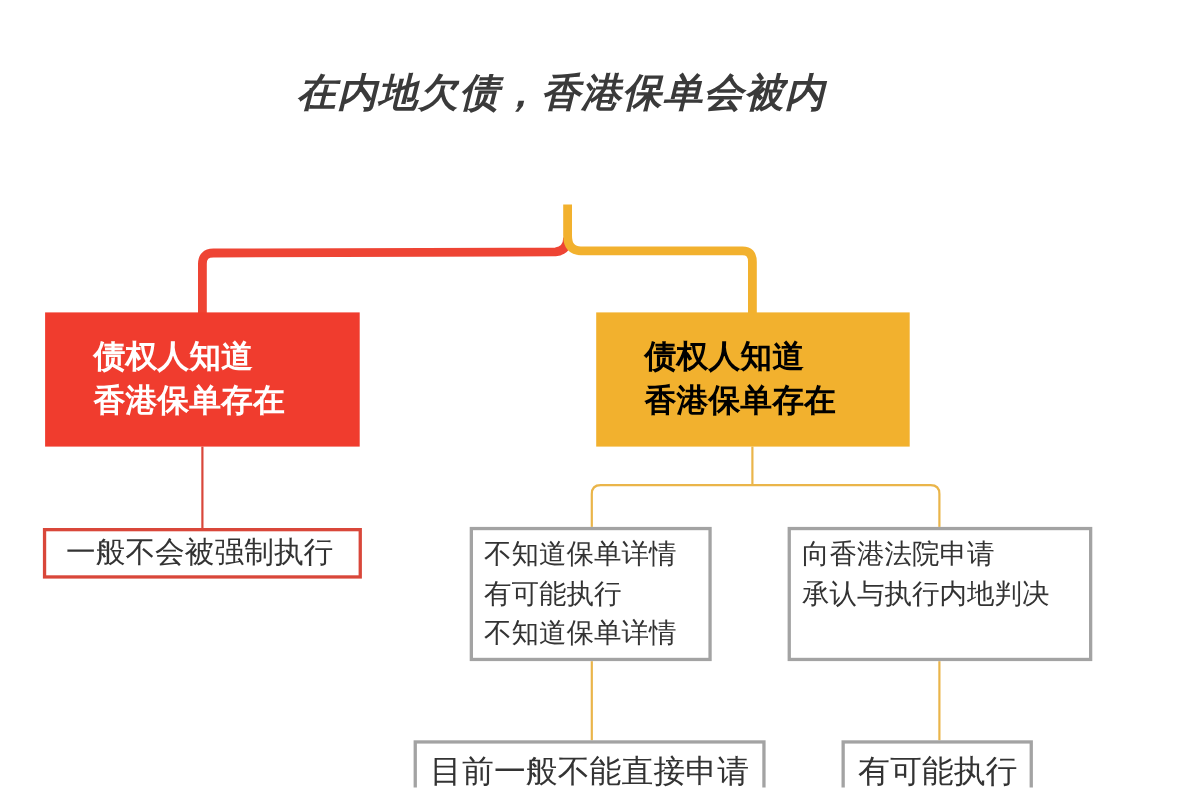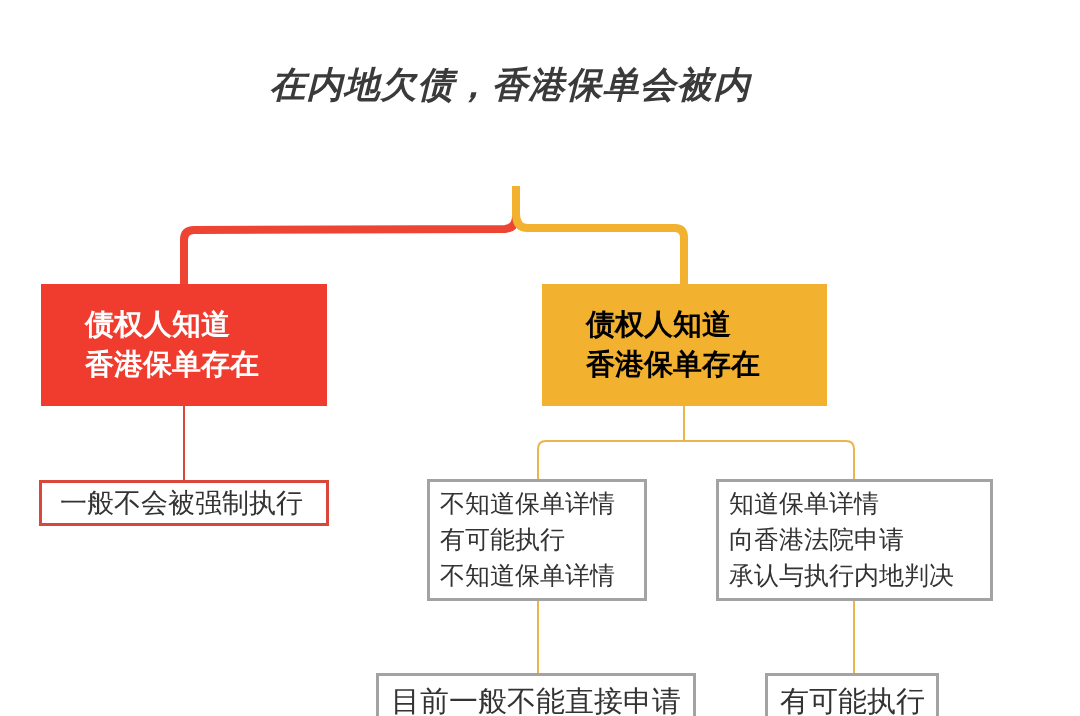--- a/index.html
+++ b/index.html
@@ -77,21 +77,20 @@
   <span class="line">一般不会被强制执行</span>
 </div>
 
 <div class="box box-yellow-outline box-y1">
   <span class="line">不知道保单详情</span>
   <span class="line">有可能执行</span>
   <span class="line">不知道保单详情</span>
 </div>
 
 <div class="box box-yellow-outline box-y2">
-  <span class="line">知道保单详情</span>
   <span class="line">向香港法院申请</span>
   <span class="line">承认与执行内地判决</span>
 </div>
 
 <div class="box box-yellow-outline box-y3">
   <span class="line">目前一般不能直接申请</span>
 </div>
 
 <div class="box box-yellow-outline box-y4">
   <span class="line">有可能执行</span>

